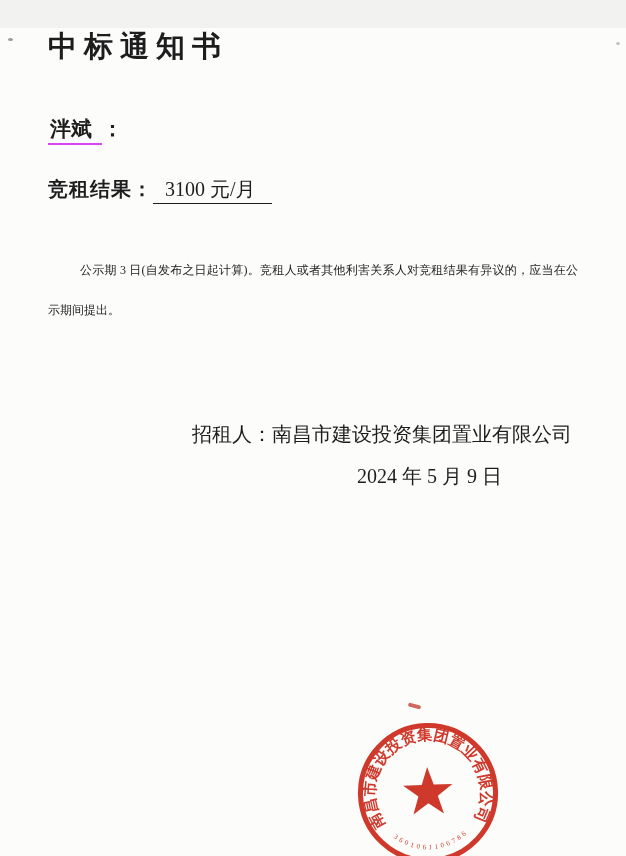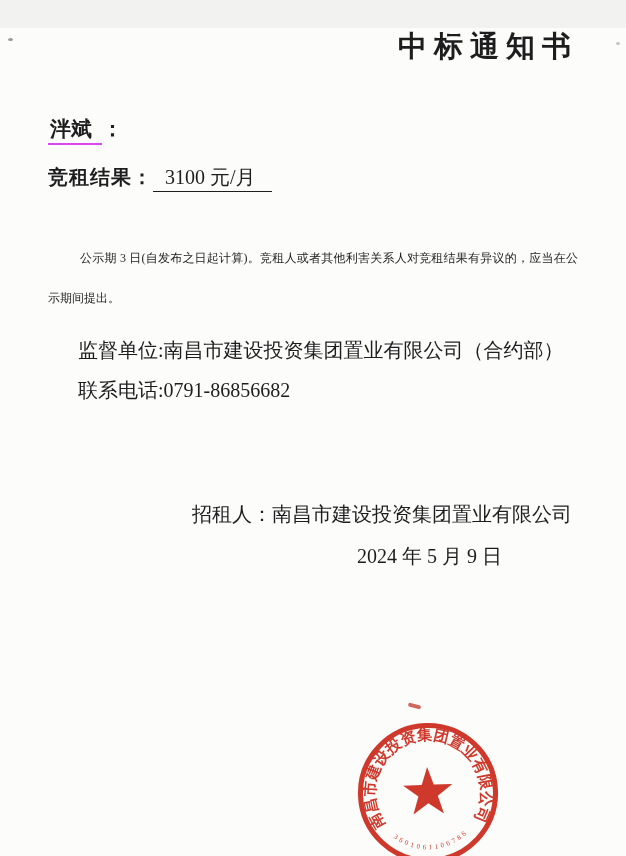--- a/index.html
+++ b/index.html
@@ -12,21 +12,21 @@
   }
   .page{
     position:relative;
     width:626px;height:856px;
     background:#fcfcfb;
     box-sizing:border-box;
     padding:0 48px;
   }
   .doc-title{
     margin:28px 0 4px 0;
-    text-align:right;
+    text-align:left;
     font-size:29px;
     line-height:36px;
     font-weight:bold;
     letter-spacing:7px;
   }
   .salutation{
     margin-top:52px;
     font-size:21px;
     line-height:26px;
     font-weight:bold;
@@ -42,21 +42,21 @@
     text-align:justify;
     text-indent:40px;
   }
   .body-para .project{
     font-weight:bold;
     text-decoration:underline;
     text-decoration-thickness:1.5px;
     text-underline-offset:5px;
   }
   .result-line{
-    margin-top:21px;
+    margin-top:33px;
     font-size:20px;
     line-height:28px;
   }
   .result-line .label{font-weight:bold;letter-spacing:1px;}
   .result-line .value{
     border-bottom:1.5px solid #1d1d1d;
     padding:0 16px 3px 12px;
   }
   .notice-para{
     margin-top:47px;
@@ -116,24 +116,20 @@
     <span class="name">泮斌</span><span>：</span>
   </div>
 
 
   <div class="result-line">
     <span class="label">竞租结果：</span><span class="value">3100 元/月</span>
   </div>
 
   <p class="notice-para">公示期 3 日(自发布之日起计算)。竞租人或者其他利害关系人对竞租结果有异议的，应当在公示期间提出。</p>
 
-  <div class="contact-block">
-    <div>监督单位:南昌市建设投资集团置业有限公司（合约部）</div>
-    <div>联系电话:0791-86856682</div>
-  </div>
 
   <div class="signature-line">招租人：南昌市建设投资集团置业有限公司</div>
   <div class="date-line">2024 年 5 月 9 日</div>
 
   <svg class="seal" viewBox="0 0 160 160" aria-hidden="true">
     <defs>
       <path id="sealArc" d="M 32.9,113 A 57.5,57.5 0 1 1 127.1,113" fill="none"></path>
       <path id="sealNumArc" d="M 40.8,126.7 A 61,61 0 0 0 119.2,126.7" fill="none"></path>
     </defs>
     <circle cx="80" cy="80" r="73" fill="none" stroke="#cf2a1b" stroke-width="5.5"></circle>

